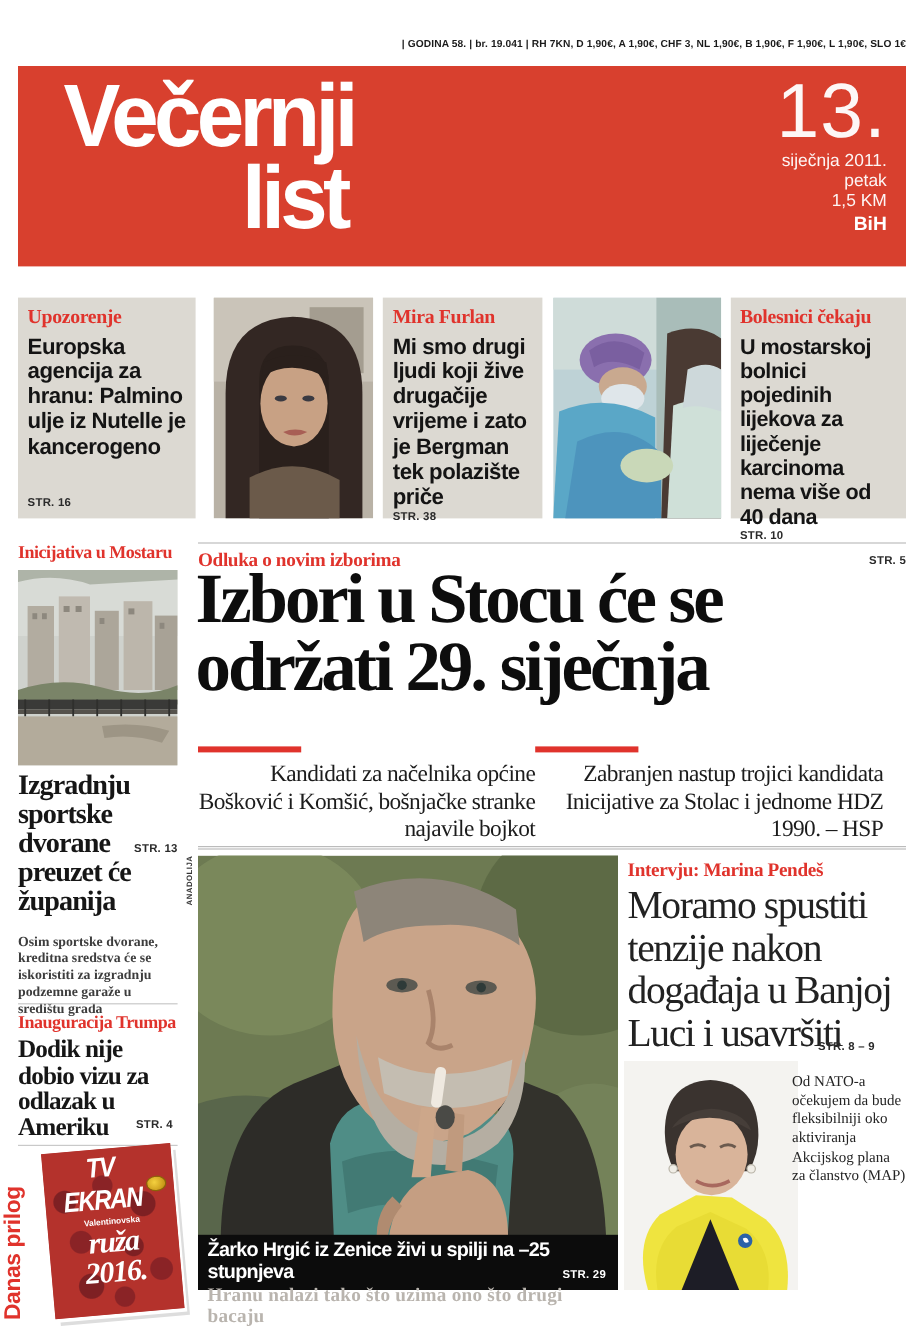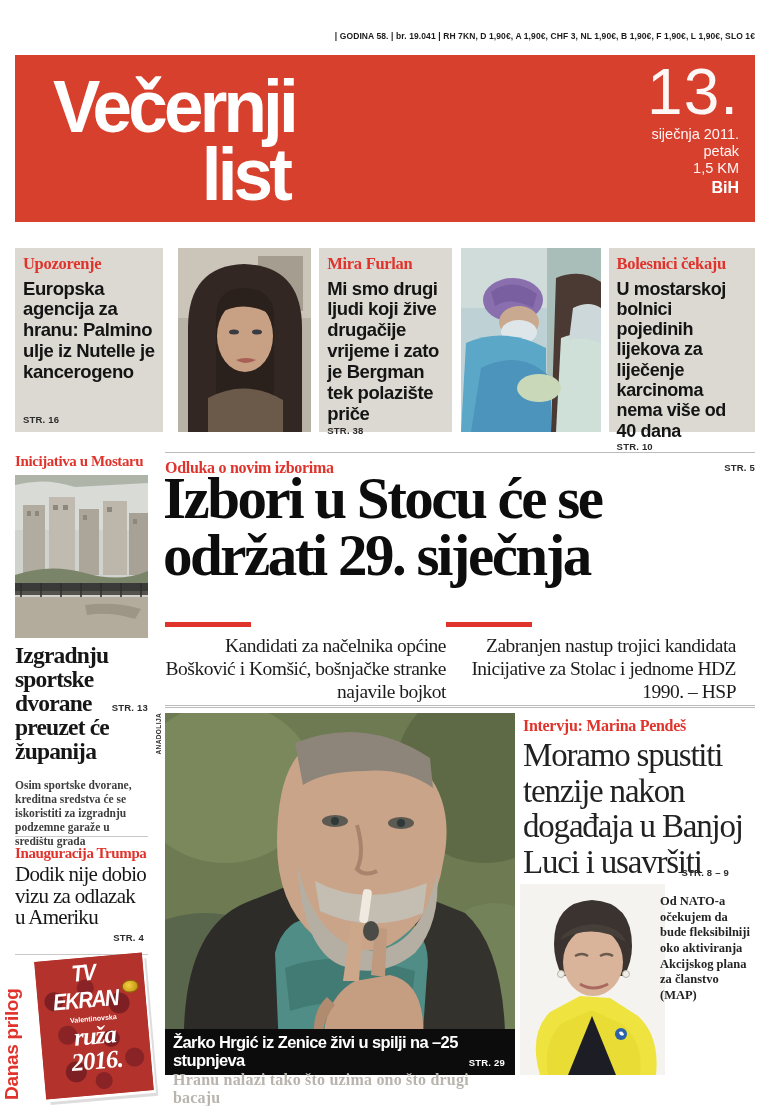--- a/index.html
+++ b/index.html
@@ -11,21 +11,21 @@
   
   .infobar {
     position:absolute; top:31px; right:15px; font-size:8.5px; font-weight:bold;
     color:#1a1a1a; letter-spacing:.1px;
   }
   
   .masthead {
     position:absolute; left:15px; top:55px; width:740px; height:167px;
     background:#d8402e;
   }
-  .logo { position:absolute; left:38px; top:18px; line-height:.92; }
+  .logo { position:absolute; left:38px; top:8px; line-height:.92; }
   .logo1, .logo2 {
     font-weight:bold; color:#fff; font-size:74px; letter-spacing:-4px;
     transform:scaleX(.96); transform-origin:left;
   }
   .logo2 { text-align:right; padding-right:6px; }
   .dateblock { position:absolute; right:16px; top:4px; text-align:right; color:#fff; }
   .day { font-size:64px; font-weight:300; line-height:1.05; letter-spacing:1px; opacity:.96; }
   .dline { font-size:14.5px; font-weight:300; line-height:1.18; opacity:.95; }
   .edition { font-size:16px; font-weight:bold; line-height:1.2; }
   
@@ -55,21 +55,21 @@
   .sb-str13 { position:absolute; right:0; top:254px; }
   .sb-body {
     position:absolute; top:330px; left:0; width:133px;
     font-family:"Liberation Serif", serif; font-weight:bold; font-size:11.5px;
     line-height:1.22; color:#3d3d3d;
   }
   .sb-div1 { position:absolute; top:388px; left:0; width:133px; border-top:1px solid #c9c9c9; }
   .sb-kicker2 { position:absolute; top:398px; left:0; font-size:15px; line-height:1; letter-spacing:-.4px; }
   .sb-head2 {
     position:absolute; top:416px; left:0; width:133px;
-    font-family:"Liberation Serif", serif; font-weight:normal; font-size:21px;
+    font-family:"Liberation Serif", serif; font-weight:bold; font-size:21px;
     line-height:1.03; letter-spacing:-.7px; color:#161616;
   }
   .sb-str4 { position:absolute; right:4px; top:484px; }
   .sb-div2 { position:absolute; top:506px; left:0; width:133px; border-top:1px solid #c9c9c9; }
   
   .danas {
     position:absolute; left:1px; top:1100px; color:#e0332c; font-size:19px; font-weight:bold;
     transform:rotate(-90deg); transform-origin:left top; letter-spacing:-.3px; white-space:nowrap;
   }
   .mag {
@@ -145,21 +145,21 @@
   .iv-kicker { position:absolute; top:5px; left:0; font-size:16px; letter-spacing:-.3px; }
   .iv-head {
     position:absolute; top:26px; left:0; width:232px;
     font-family:"Liberation Serif", serif; font-weight:normal; font-size:33px;
     line-height:1.08; letter-spacing:-1.2px; color:#222;
   }
   .iv-str { position:absolute; right:26px; top:155px; }
   .iv-photo { position:absolute; left:-3px; top:172px; }
   .iv-quote {
     position:absolute; left:137px; top:182px; width:95px;
-    font-family:"Liberation Serif", serif; font-weight:bold; font-size:12.5px;
+    font-family:"Liberation Serif", serif; font-weight:normal; font-size:12.5px;
     line-height:1.25; color:#242424;
   }
 </style>
 </head>
 <body>
 
 <div class="page">
 
   <div class="infobar">| GODINA 58.  |  br. 19.041 |  RH 7KN, D 1,90€, A 1,90€, CHF 3, NL 1,90€, B 1,90€, F 1,90€, L 1,90€, SLO 1€</div>
 

